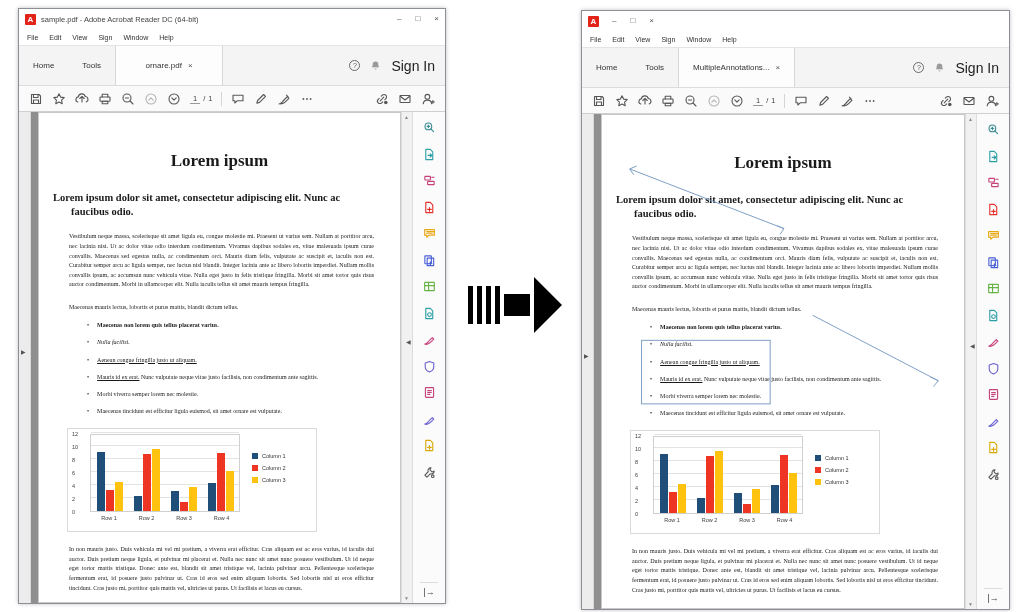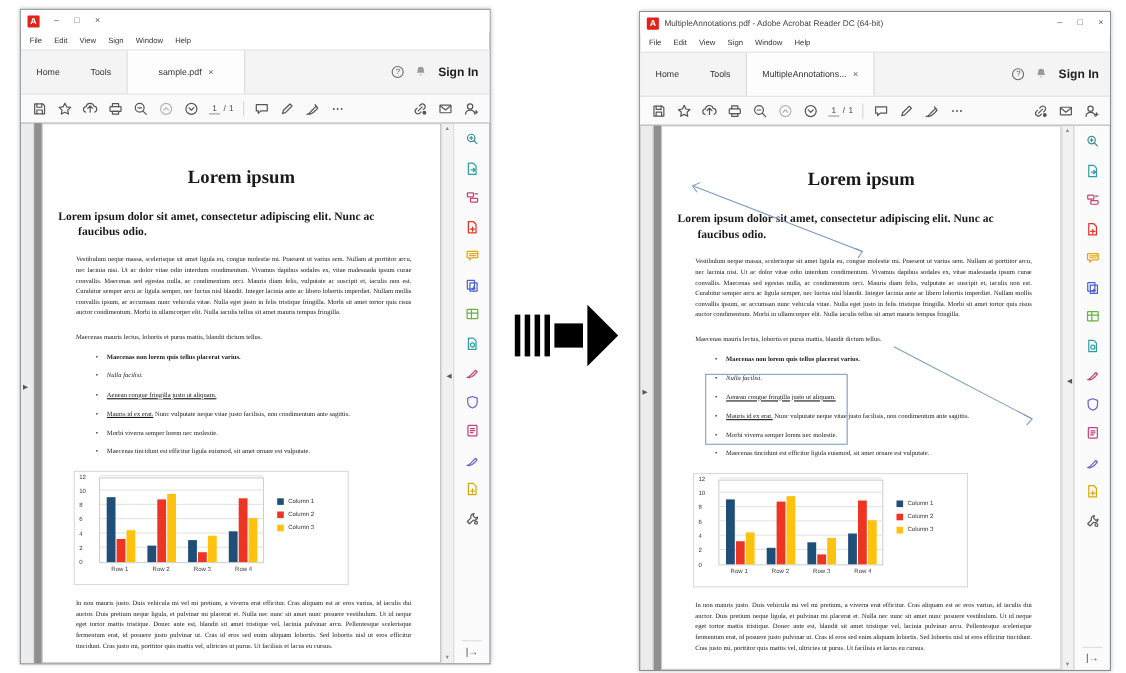--- a/index.html
+++ b/index.html
@@ -19,21 +19,21 @@
 
   .menubar { height:16px; display:flex; align-items:center; gap:11px; padding:0 8px; font-size:7px; color:#333; flex:none; }
 
   .tabbar { height:41px; display:flex; align-items:stretch; background:#f4f4f4; border-top:1px solid #e4e4e4; border-bottom:1px solid #dcdcdc; flex:none; }
   .tab { display:flex; align-items:center; padding:0 14px; font-size:8px; color:#333; }
   .tab.active { background:#fdfdfd; border-left:1px solid #d8d8d8; border-right:1px solid #d8d8d8; min-width:108px; justify-content:center; gap:6px; }
   .tab-close { color:#555; font-size:8px; }
   .tabbar-right { margin-left:auto; display:flex; align-items:center; gap:10px; padding:0 10px; }
   .help-circle { width:11px; height:11px; border:1px solid #6a6a6a; border-radius:50%; font-size:7px; color:#555; display:flex; align-items:center; justify-content:center; }
   .bell { color:#9a9a9a; }
-  .signin { font-size:11px; font-weight:bold; color:#222; }
+  .signin { font-size:14px; font-weight:normal; color:#222; }
 
   .toolbar { height:26px; display:flex; align-items:center; gap:9px; padding:0 10px; background:#fafafa; border-bottom:1px solid #cfcfcf; flex:none; color:#575757; }
   .tb-icon { width:14px; height:14px; flex:none; }
   .tb-icon svg { width:14px; height:14px; stroke:#575757; fill:none; stroke-width:1.1; stroke-linecap:round; stroke-linejoin:round; }
   .tb-icon.disabled svg { stroke:#b5b5b5; }
   .tb-sep { width:1px; height:14px; background:#d5d5d5; flex:none; }
   .tb-spacer { flex:1; }
   .page-indicator { font-size:7.5px; color:#444; display:flex; gap:3px; align-items:center; }
   .page-indicator .cur { border-bottom:1px solid #999; padding:0 3px; }
 
@@ -89,41 +89,42 @@
   .t-head { width:0; height:0; border-top:28px solid transparent; border-bottom:28px solid transparent; border-left:28px solid #000; }
 </style>
 </head>
 <body>
 
 <div class="stage">
 
   <div class="window win-left">
     <div class="titlebar">
       <div class="pdf-logo">A</div>
+      <div class="win-title">sample.pdf - Adobe Acrobat Reader DC (64-bit)</div>
       <div class="win-controls">
           <span>–</span>
           <span>□</span>
           <span>×</span>
         </div>
     </div>
     <div class="menubar">
         <span>File</span>
         <span>Edit</span>
         <span>View</span>
         <span>Sign</span>
         <span>Window</span>
         <span>Help</span>
       </div>
     <div class="tabbar">
       <div style="display:flex">
           <div class="tab">Home</div>
           <div class="tab">Tools</div>
         </div>
       <div class="tab active">
-        <span>sample.pdf</span>
+        <span>ornare.pdf</span>
         <span class="tab-close">×</span>
       </div>
       <div class="tabbar-right">
         <span class="help-circle">?</span>
         <span class="bell"><svg width="11" height="11" viewBox="0 0 14 14">
               <path d="M7 2a3.5 3.5 0 0 1 3.5 3.5c0 2.6 1.2 3.6 1.2 3.6H2.3s1.2-1 1.2-3.6A3.5 3.5 0 0 1 7 2z" fill="#9a9a9a"></path>
               <path d="M5.8 10.8a1.3 1.3 0 0 0 2.4 0" stroke="#9a9a9a" fill="none"></path>
             </svg></span>
         <span class="signin">Sign In</span>
       </div>
@@ -364,21 +365,20 @@
       <span class="t-bar"></span>
       <span class="t-bar"></span>
       <span class="t-bar"></span>
     <span class="t-shaft"></span>
       <span class="t-head"></span>
   </div>
 
   <div class="window win-right">
     <div class="titlebar">
       <div class="pdf-logo">A</div>
-      <div class="win-title">MultipleAnnotations.pdf - Adobe Acrobat Reader DC (64-bit)</div>
       <div class="win-controls">
           <span>–</span>
           <span>□</span>
           <span>×</span>
         </div>
     </div>
     <div class="menubar">
         <span>File</span>
         <span>Edit</span>
         <span>View</span>

